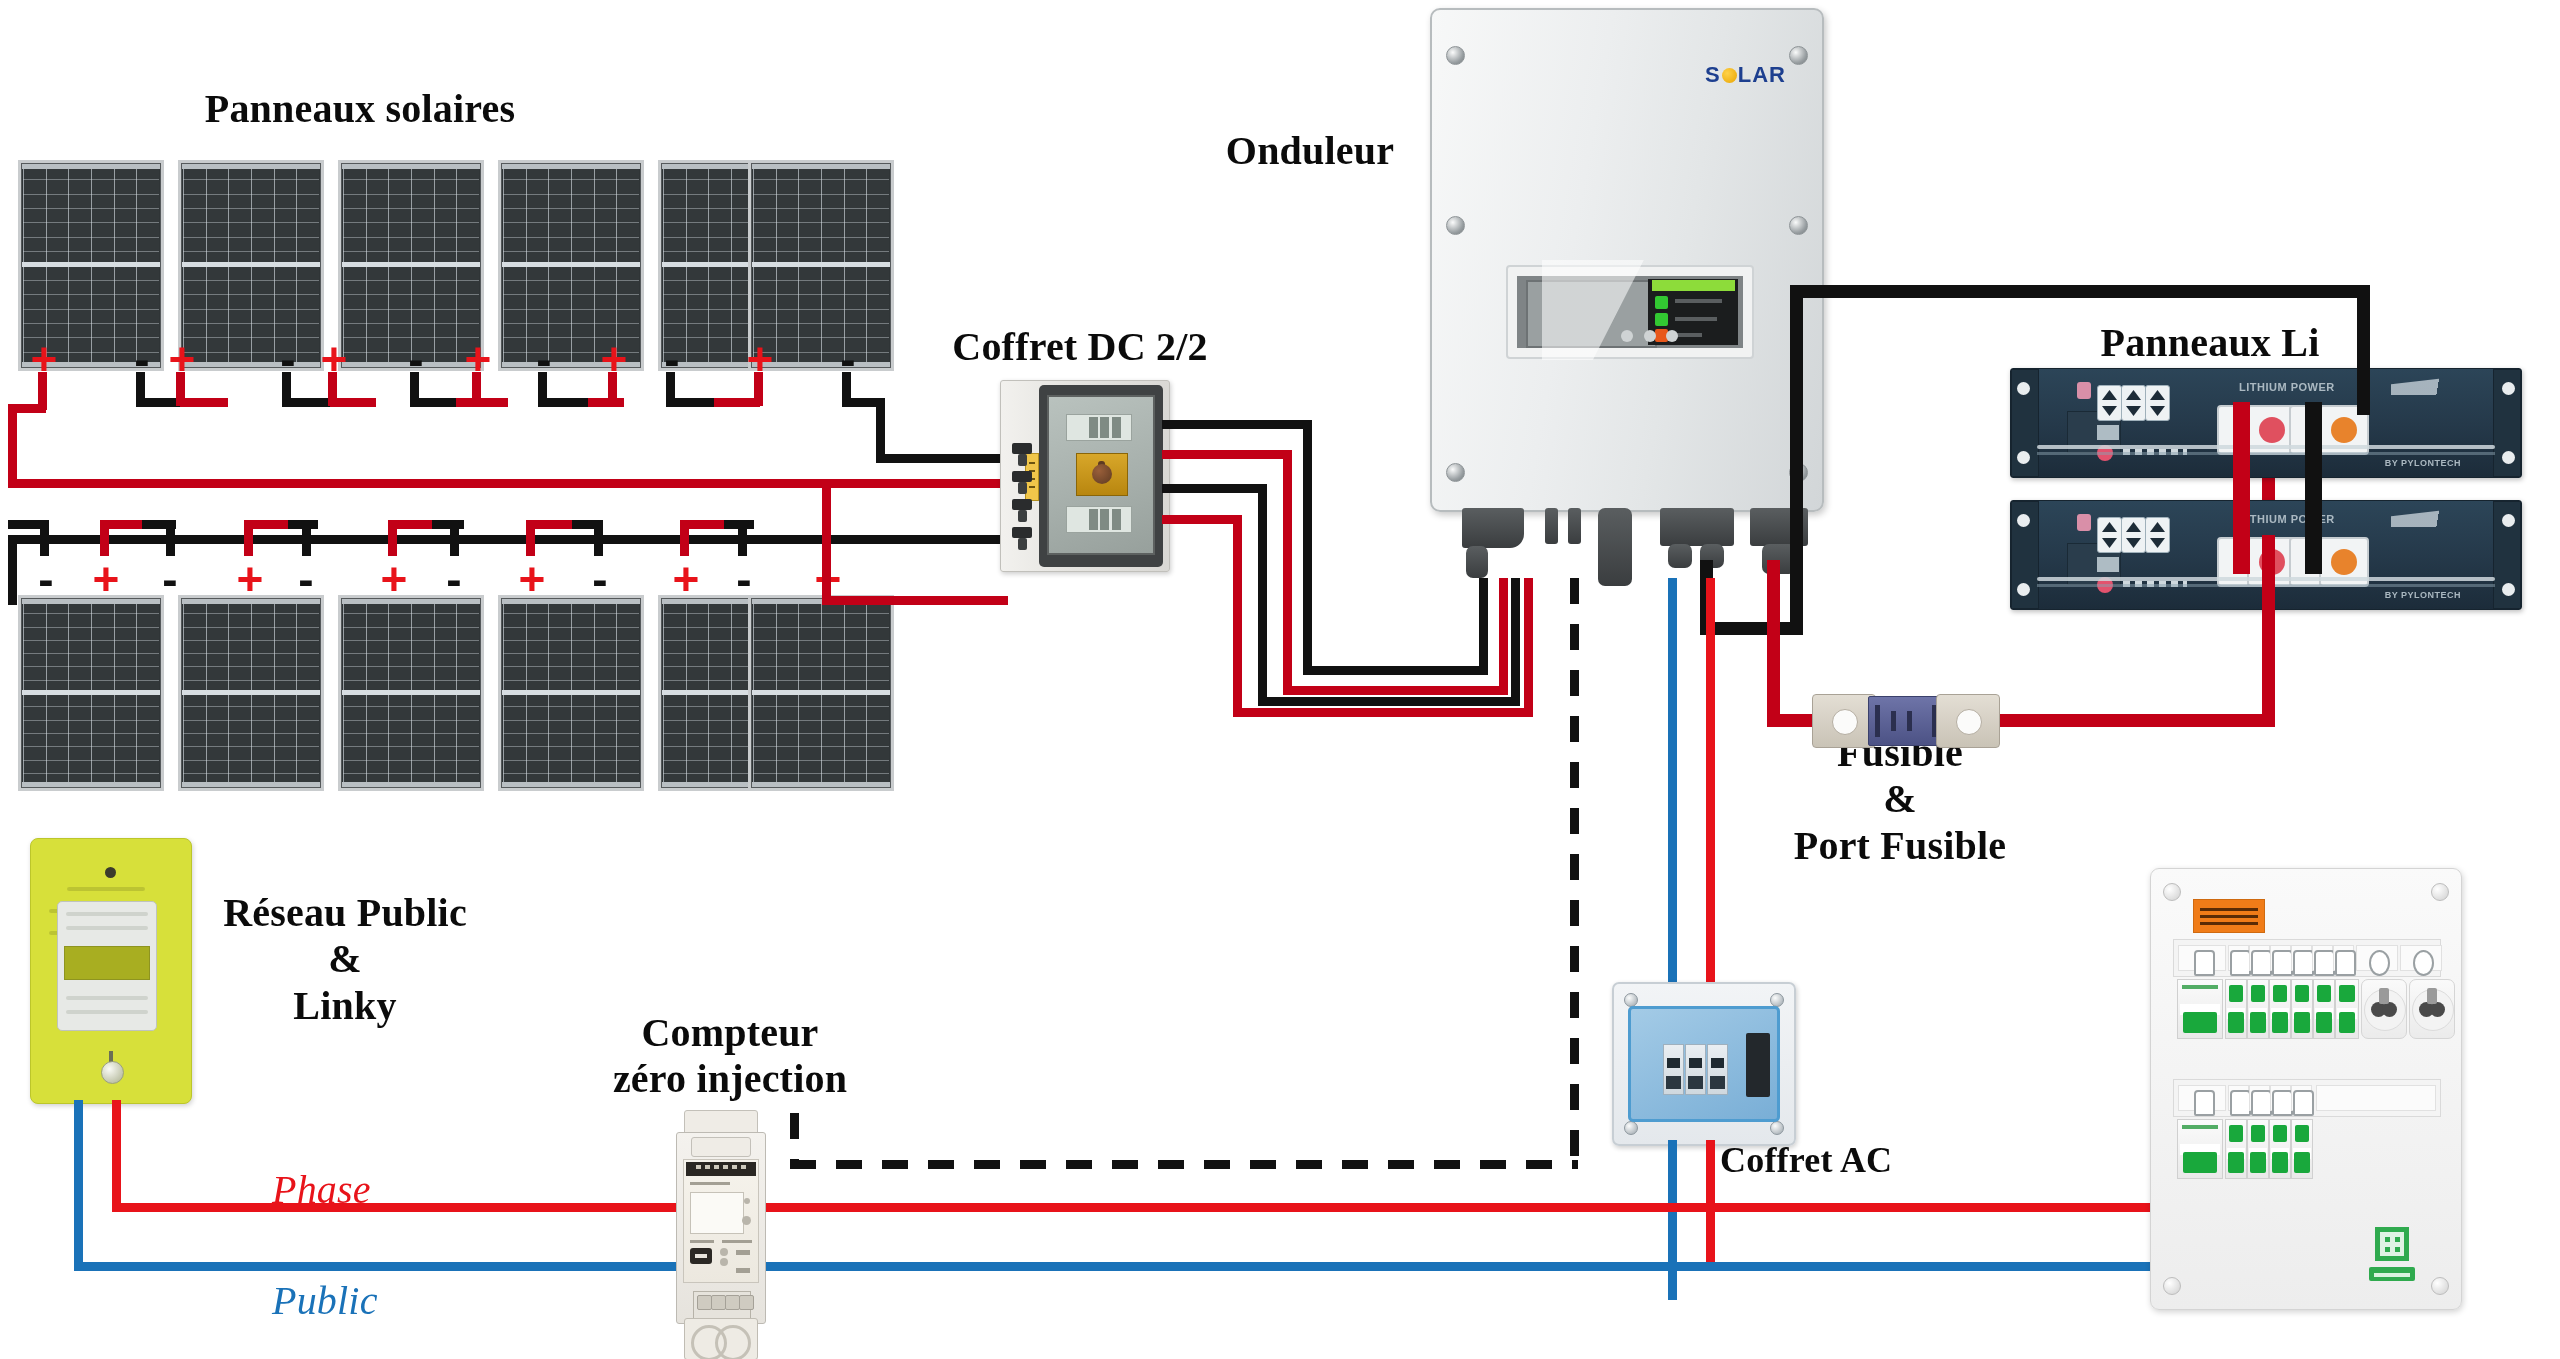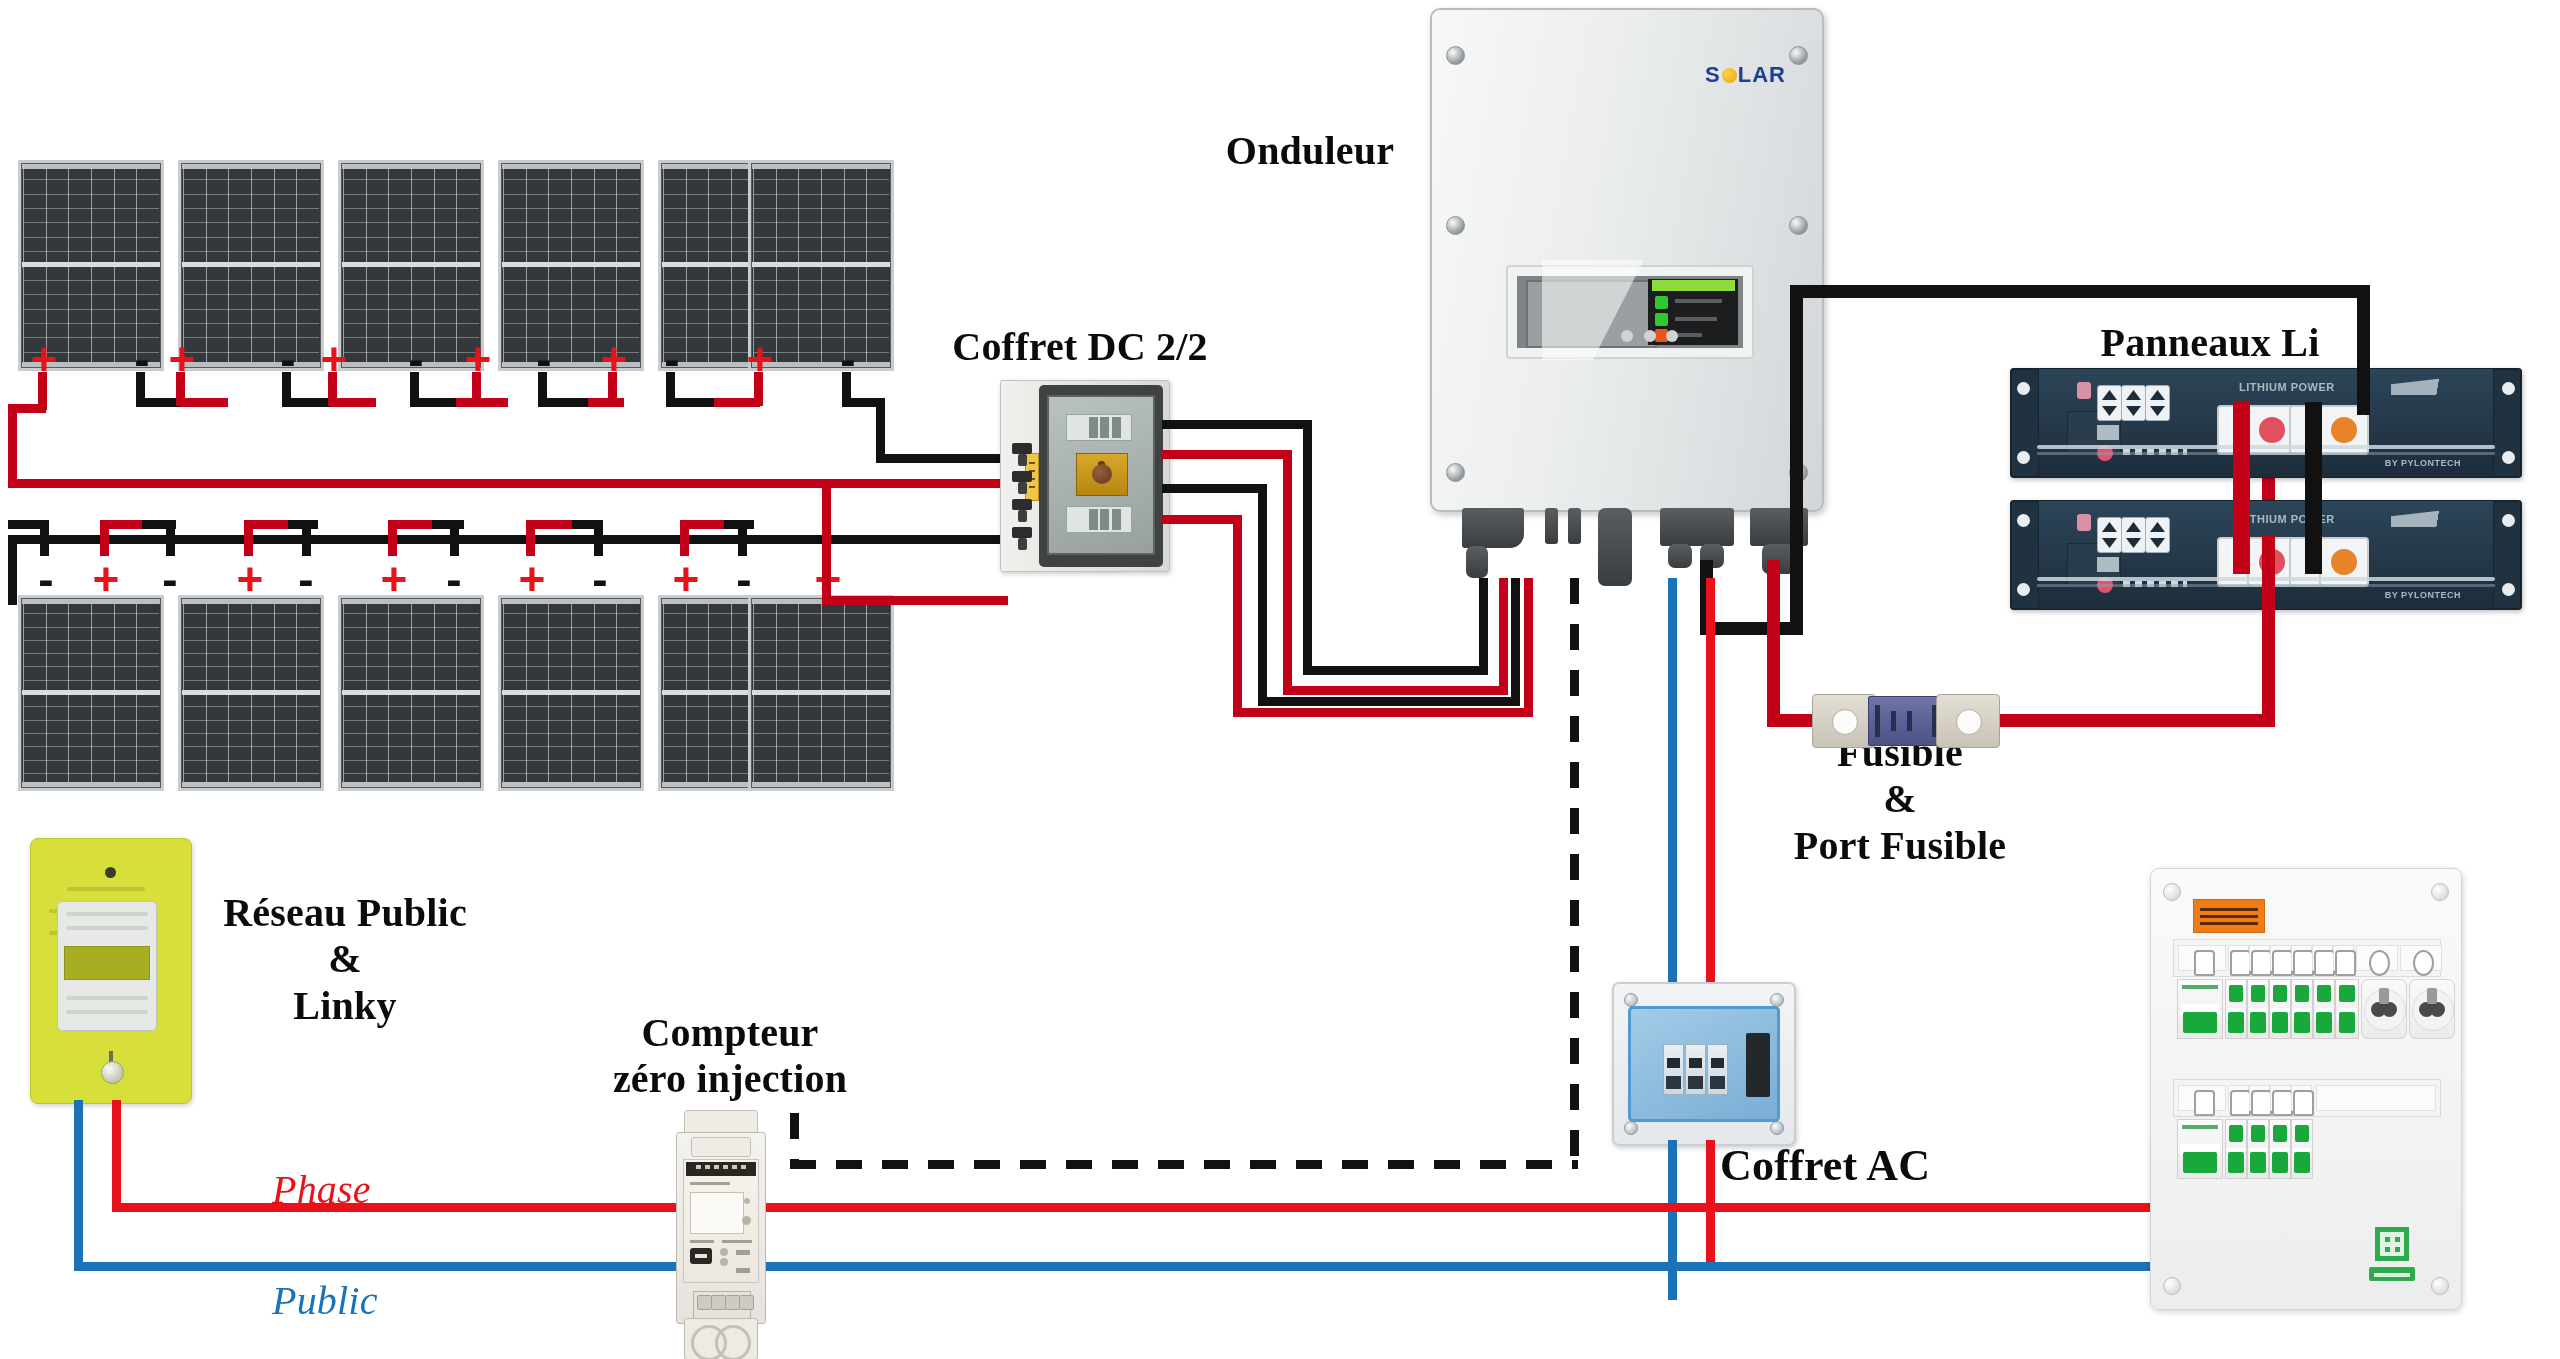--- a/index.html
+++ b/index.html
@@ -194,40 +194,41 @@
        repeating-linear-gradient(to right,#fff 0 5px,transparent 5px 10px),
        repeating-linear-gradient(to bottom,#fff 0 5px,transparent 5px 10px);opacity:.85;}
   .qrlabel{position:absolute;background:#2faa4e;border-radius:2px;}
   .qrlabel i{position:absolute;left:5px;right:5px;top:40%;height:4px;background:#d9f3df;display:block;}
 </style>
 </head>
 <body>
 
 <div id="stage">
 
+  <div class="lbl" style="left:100px;top:86px;width:520px;font-size:40px;">Panneaux solaires</div>
 
   <div class="lbl" style="left:1170px;top:128px;width:280px;font-size:40px;">Onduleur</div>
 
   <div class="lbl" style="left:900px;top:324px;width:360px;font-size:40px;">Coffret DC 2/2</div>
 
   <div class="lbl" style="left:1990px;top:320px;width:440px;font-size:40px;">Panneaux Li</div>
 
   <div class="lbl" style="left:1720px;top:730px;width:360px;font-size:40px;">Fusible
 &amp;
 Port Fusible</div>
 
 
   <div class="lbl" style="left:190px;top:890px;width:310px;font-size:40px;">Réseau Public
 &amp;
 Linky</div>
 
   <div class="lbl" style="left:600px;top:1010px;width:260px;font-size:40px;">Compteur
 zéro injection</div>
 
-  <div class="lbl" style="left:1720px;top:1140px;width:260px;font-size:44px;text-align:left;">Coffret AC</div>
+  <div class="lbl" style="left:1720px;top:1140px;width:260px;font-size:36px;text-align:left;">Coffret AC</div>
 
 
   <div class="lbl lbl-italic" style="left:272px;top:1167px;width:180px;font-size:40px;color:#e8131a;text-align:left;">Phase</div>
 
   <div class="lbl lbl-italic" style="left:272px;top:1278px;width:180px;font-size:40px;color:#1a72b8;text-align:left;">Public</div>
 
   <div>
     <div class="panel" style="left:18px;top:160px;width:140px;height:205px;">
       <div class="cells"></div>
         <div class="topbar"></div>

